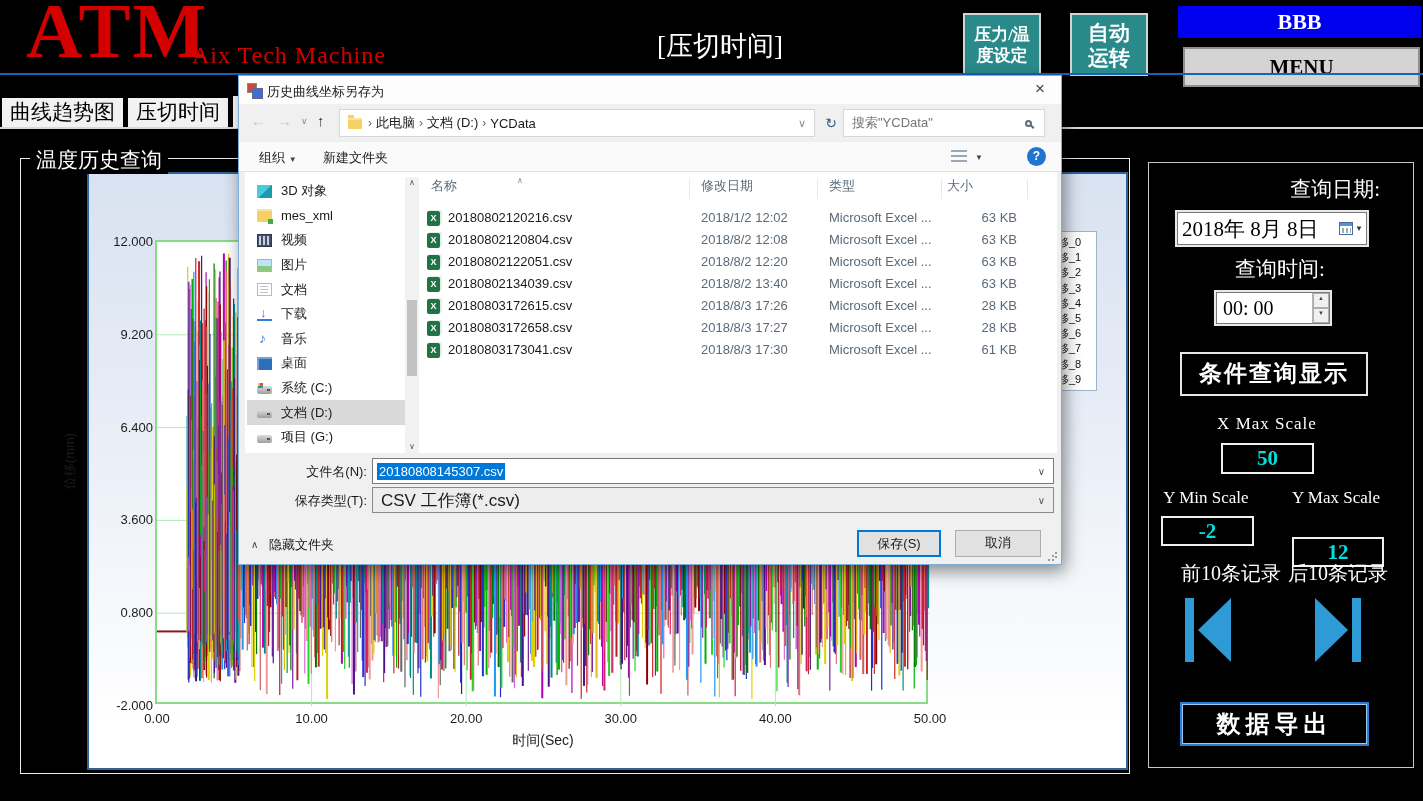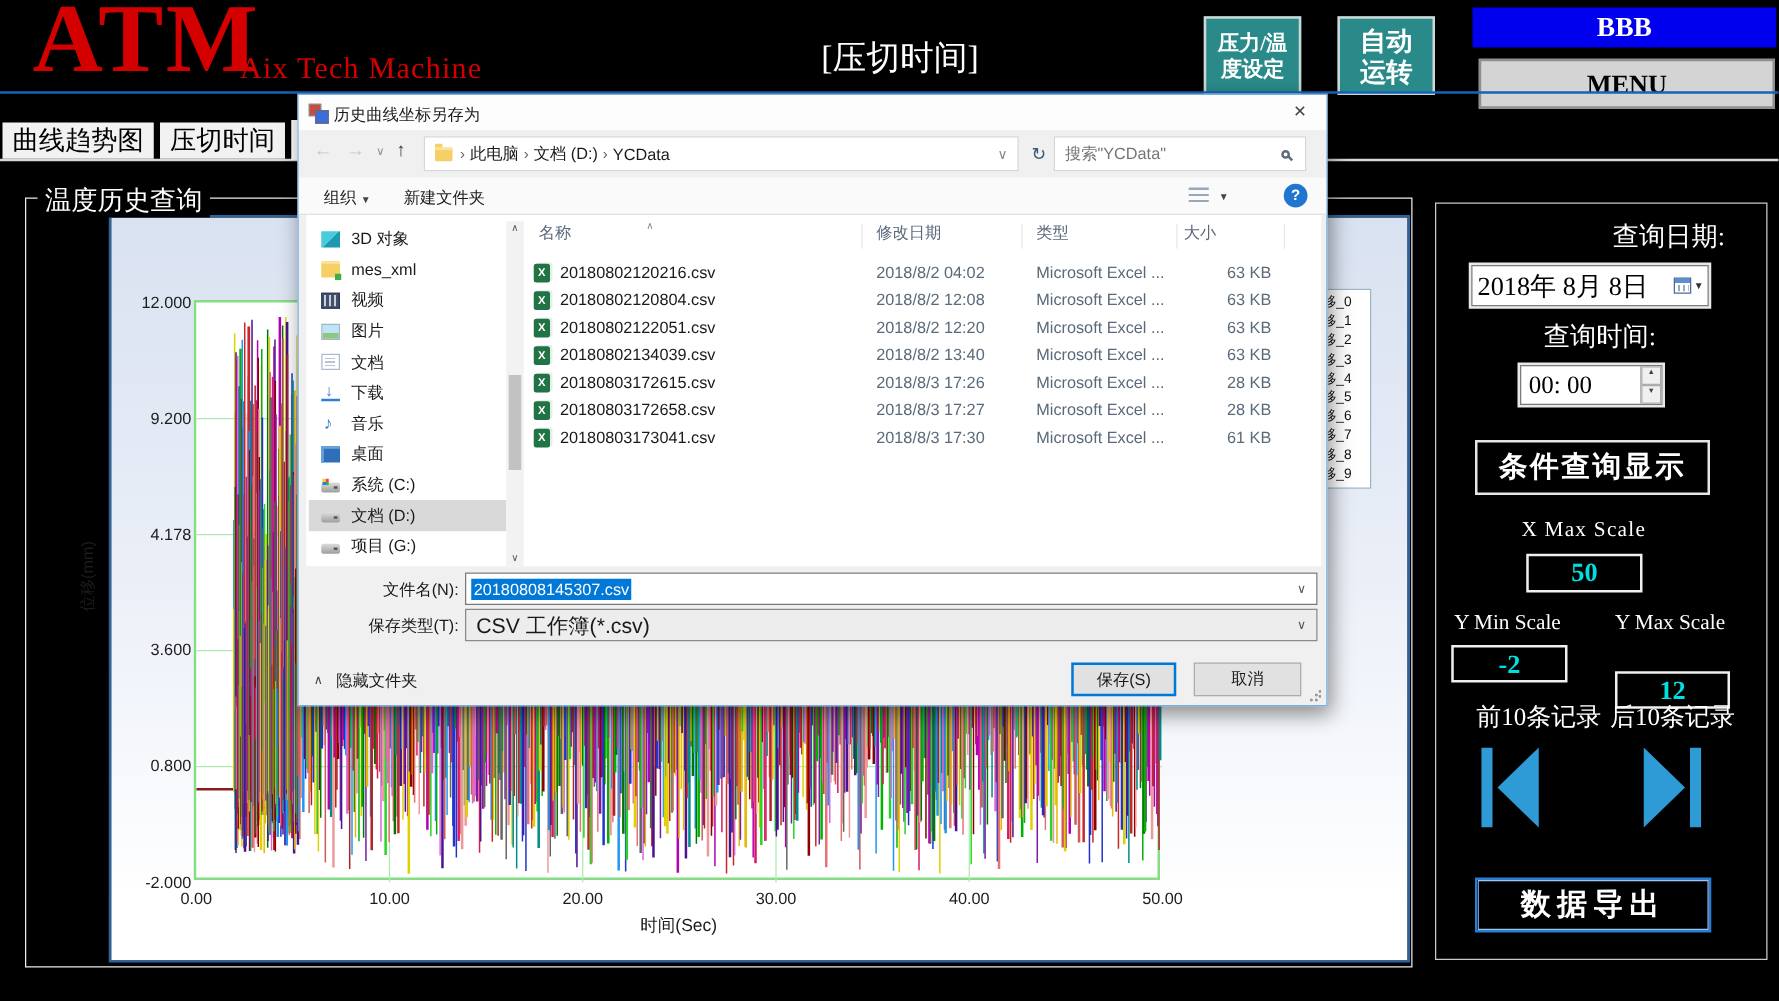--- a/index.html
+++ b/index.html
@@ -1305,21 +1305,21 @@
       <span class="fhead" style="left:408px;" data-interactable="true">类型</span>
       <span class="fhead" style="left:526px;" data-interactable="true">大小</span>
       <span class="hsep" style="left:268px;" data-interactable="true"></span>
       <span class="hsep" style="left:396px;" data-interactable="true"></span>
       <span class="hsep" style="left:520px;" data-interactable="true"></span>
       <span class="hsep" style="left:606px;" data-interactable="true"></span>
       <div id="filerows" data-interactable="false">
           <div class="frow" data-interactable="true">
             <span class="ficon" data-interactable="false">X</span>
             <span class="fname" data-interactable="false">20180802120216.csv</span>
-            <span class="fdate" data-interactable="false">2018/8/2 04:02</span>
+            <span class="fdate" data-interactable="false">2018/1/2 12:02</span>
             <span class="ftype" data-interactable="false">Microsoft Excel ...</span>
             <span class="fsize" data-interactable="false">63 KB</span>
           </div>
           <div class="frow" data-interactable="true">
             <span class="ficon" data-interactable="false">X</span>
             <span class="fname" data-interactable="false">20180802120804.csv</span>
             <span class="fdate" data-interactable="false">2018/8/2 12:08</span>
             <span class="ftype" data-interactable="false">Microsoft Excel ...</span>
             <span class="fsize" data-interactable="false">63 KB</span>
           </div>
@@ -1378,17 +1378,17 @@
     <div class="abs grip" data-interactable="true"></div>
   </div>
 <div class="abs xtick" data-interactable="false" style="left: 127px; top: 711px;">0.00</div>
     <div class="abs xtick" data-interactable="false" style="left: 281.6px; top: 711px;">10.00</div>
     <div class="abs xtick" data-interactable="false" style="left: 436.2px; top: 711px;">20.00</div>
     <div class="abs xtick" data-interactable="false" style="left: 590.8px; top: 711px;">30.00</div>
     <div class="abs xtick" data-interactable="false" style="left: 745.4px; top: 711px;">40.00</div>
     <div class="abs xtick" data-interactable="false" style="left: 900px; top: 711px;">50.00</div>
     <div class="abs ytick" data-interactable="false" style="left: 93px; top: 234px;">12.000</div>
     <div class="abs ytick" data-interactable="false" style="left: 93px; top: 326.8px;">9.200</div>
-    <div class="abs ytick" data-interactable="false" style="left: 93px; top: 419.6px;">4.178</div>
+    <div class="abs ytick" data-interactable="false" style="left: 93px; top: 419.6px;">6.400</div>
     <div class="abs ytick" data-interactable="false" style="left: 93px; top: 512.4px;">3.600</div>
     <div class="abs ytick" data-interactable="false" style="left: 93px; top: 605.2px;">0.800</div>
     <div class="abs ytick" data-interactable="false" style="left: 93px; top: 698px;">-2.000</div>
   </div>
 
 </body></html>

